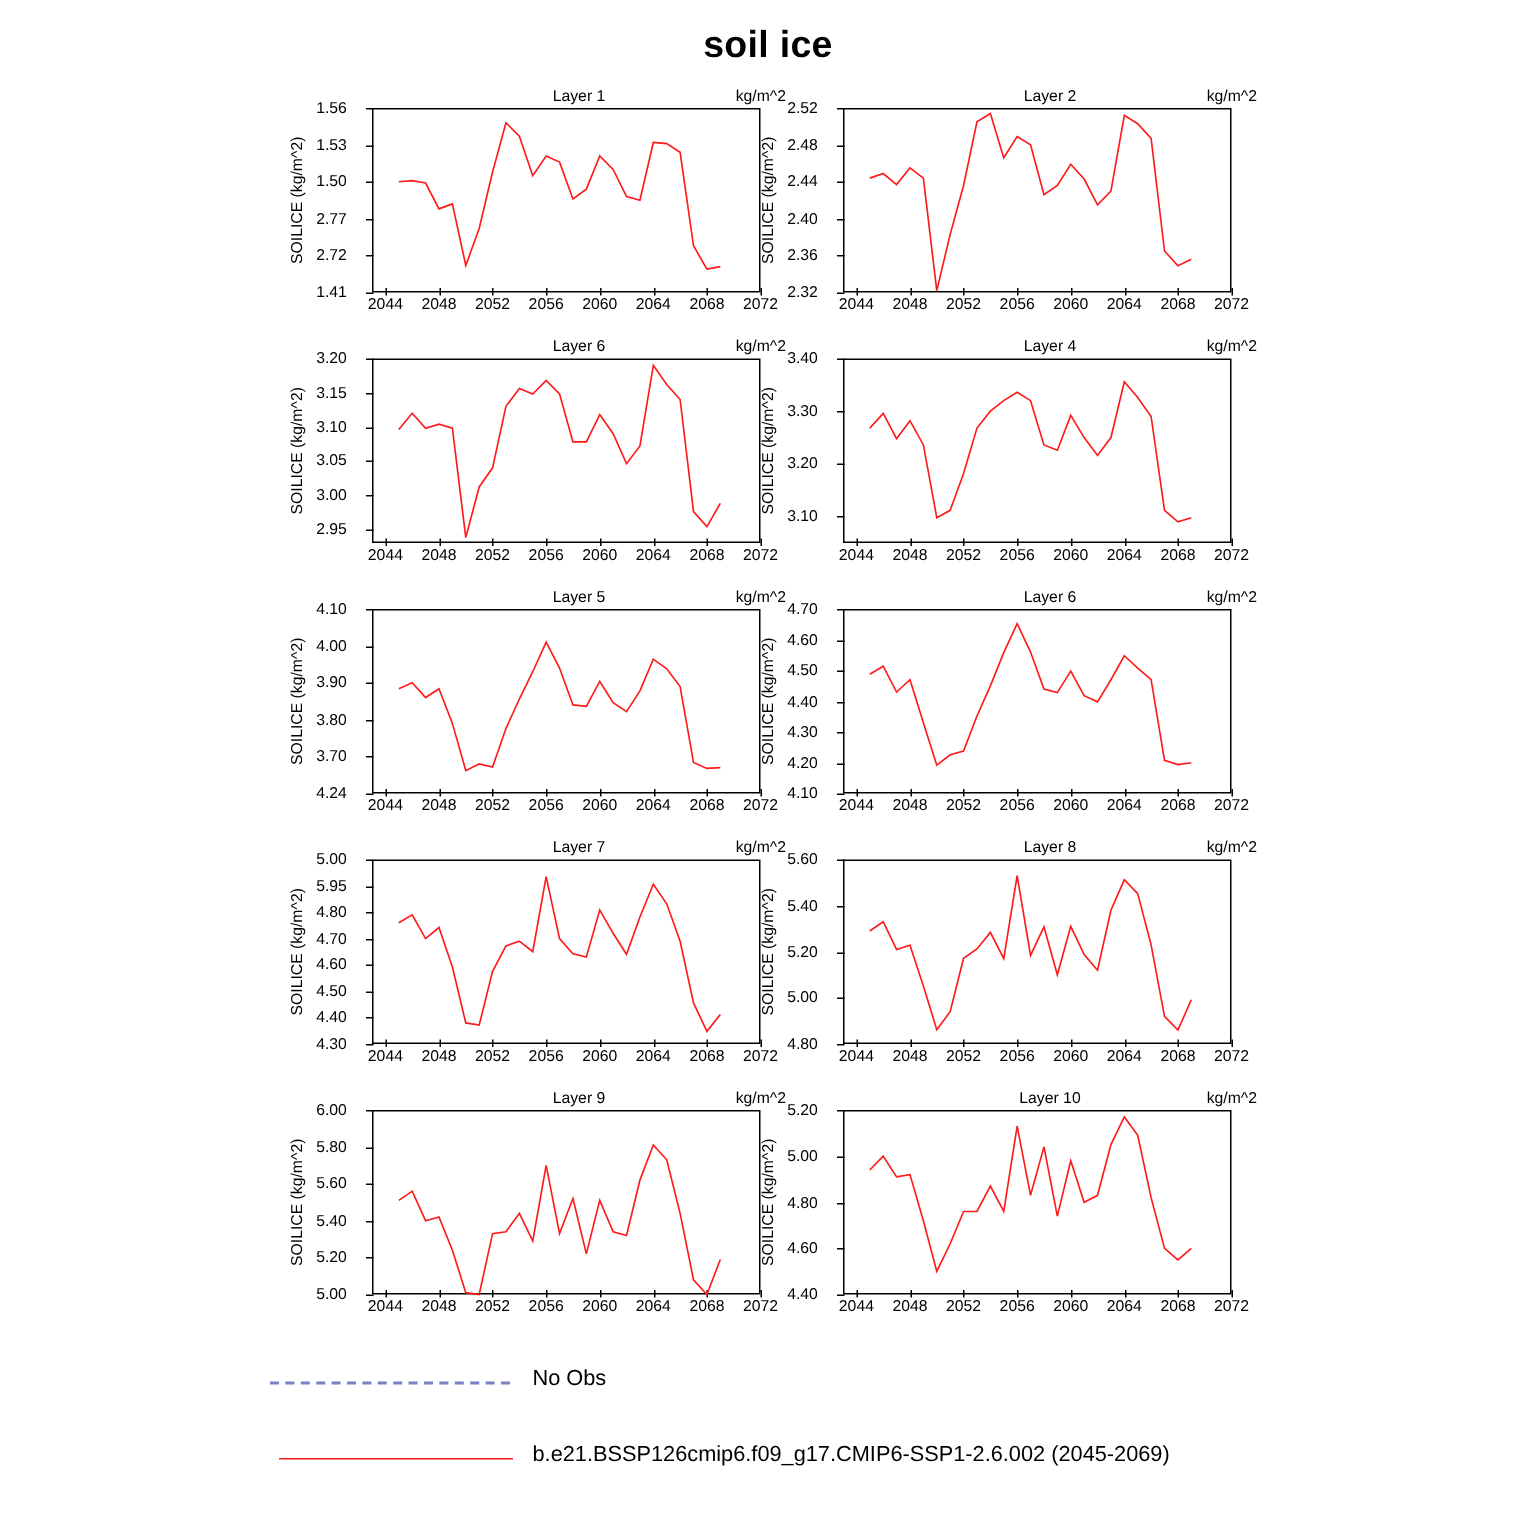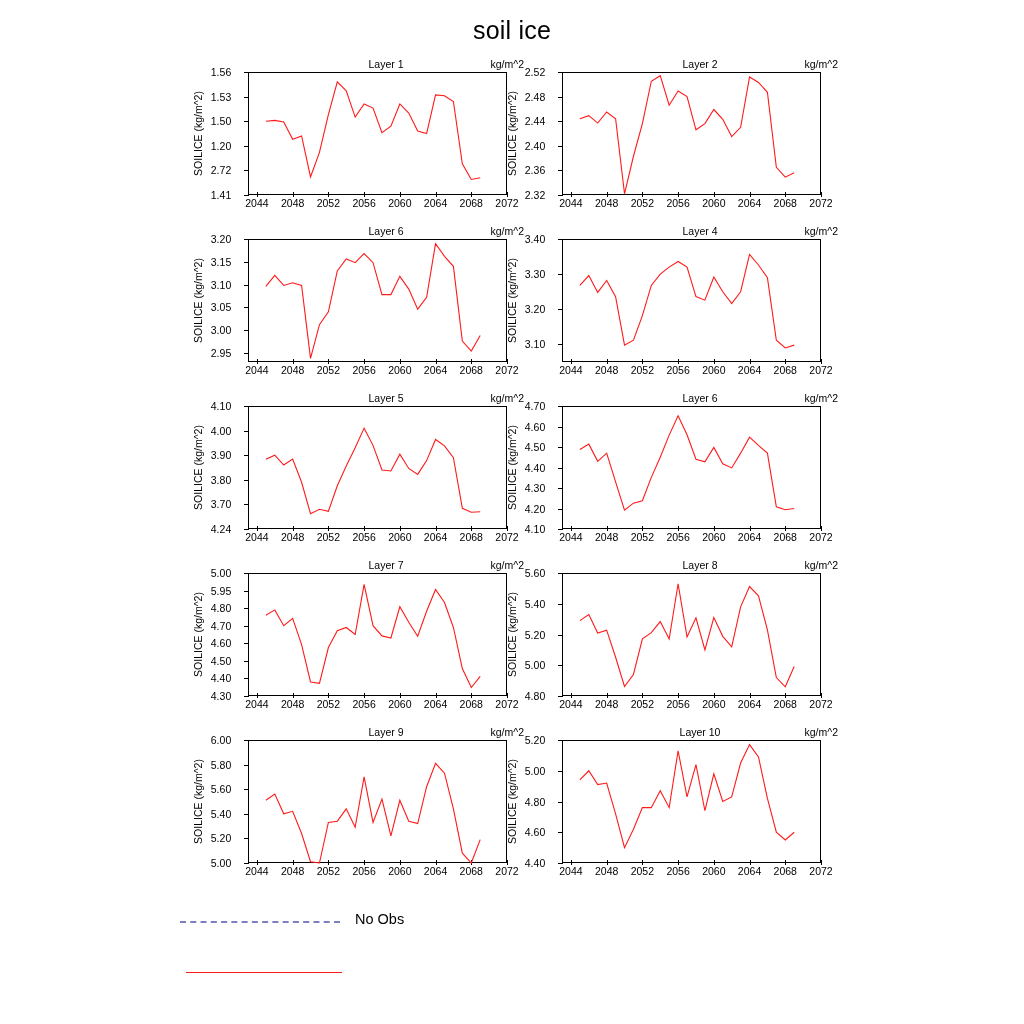--- a/index.html
+++ b/index.html
@@ -16,20 +16,21 @@
     overflow: hidden;
   }
   .page-title {
     position: absolute;
     top: 16px;
     left: 0;
     width: 1024px;
     text-align: center;
     font-size: 25px;
     letter-spacing: 0.2px;
+    font-weight: bold;
   }
   .grid {
     position: absolute;
     top: 58px;
     left: 0;
     width: 1024px;
   }
   .panel {
     position: absolute;
     width: 330px;
@@ -168,21 +169,21 @@
         <div class="panel-title">Layer 1</div>
         <div class="panel-units">kg/m^2</div>
       </div>
       <div class="ylabel">SOILICE  (kg/m^2)</div>
       <div class="plotbox"></div>
       <div class="yticks">
         <div class="ytick" style="top: 123px;">1.41</div>
         <div style="position: absolute; left: 50px; top: 123px; width: 5px; height: 0px; border-top: 1px solid rgb(0, 0, 0);"></div>
         <div class="ytick" style="top: 98.4px;">2.72</div>
         <div style="position: absolute; left: 50px; top: 98.4px; width: 5px; height: 0px; border-top: 1px solid rgb(0, 0, 0);"></div>
-        <div class="ytick" style="top: 73.8px;">1.20</div>
+        <div class="ytick" style="top: 73.8px;">2.77</div>
         <div style="position: absolute; left: 50px; top: 73.8px; width: 5px; height: 0px; border-top: 1px solid rgb(0, 0, 0);"></div>
         <div class="ytick" style="top: 49.2px;">1.50</div>
         <div style="position: absolute; left: 50px; top: 49.2px; width: 5px; height: 0px; border-top: 1px solid rgb(0, 0, 0);"></div>
         <div class="ytick" style="top: 24.6px;">1.53</div>
         <div style="position: absolute; left: 50px; top: 24.6px; width: 5px; height: 0px; border-top: 1px solid rgb(0, 0, 0);"></div>
         <div class="ytick" style="top: 0px;">1.56</div>
         <div style="position: absolute; left: 50px; top: 0px; width: 5px; height: 0px; border-top: 1px solid rgb(0, 0, 0);"></div>
       </div>
       <div class="xticks">
         <div class="xtick" style="left: 8.93103px;">2044</div>
@@ -593,13 +594,14 @@
     </div>
   </div>
 
 <div class="legend-noobs">
   <div class="dash"></div>
   <div class="lbl">No Obs</div>
 </div>
 
 <div class="legend-run">
   <div class="solid"></div>
+  <div class="lbl">b.e21.BSSP126cmip6.f09_g17.CMIP6-SSP1-2.6.002 (2045-2069)</div>
 </div>
 
 </body></html>

